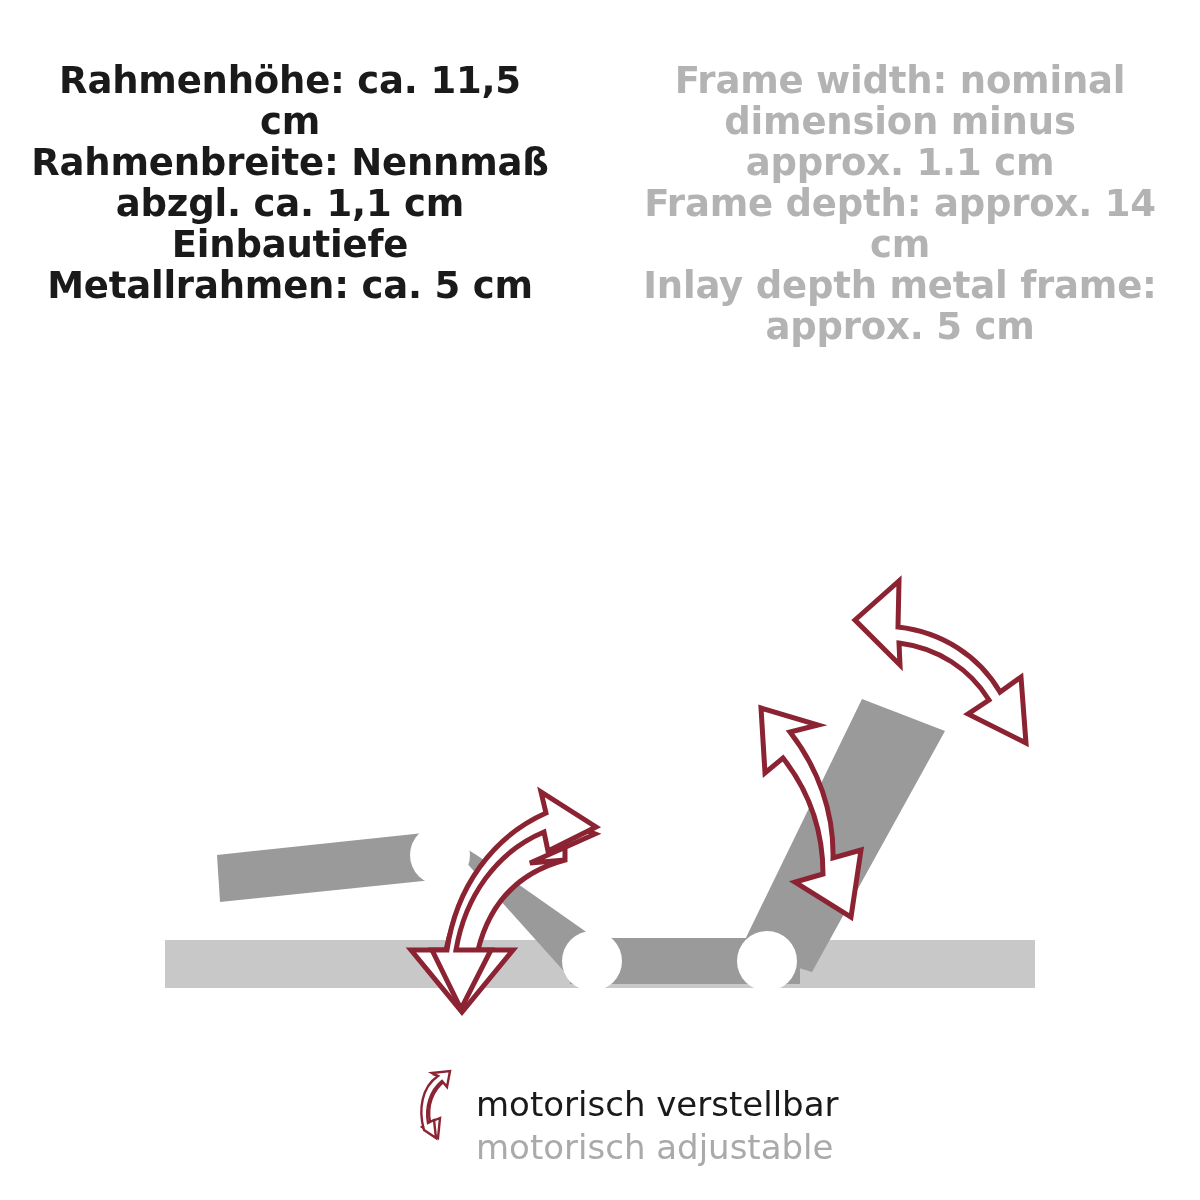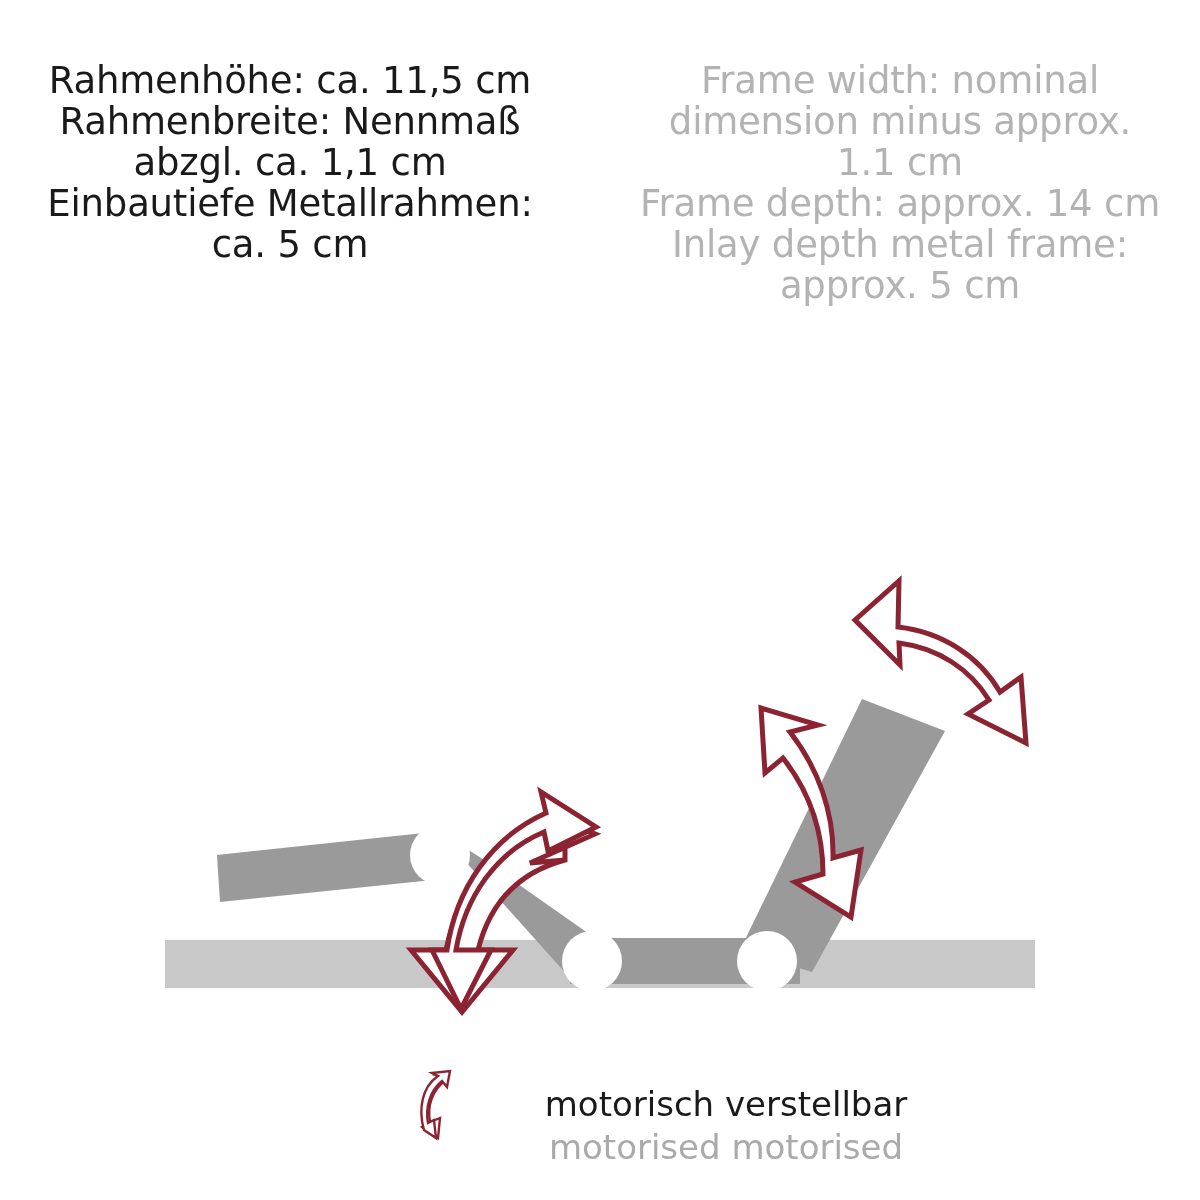--- a/index.html
+++ b/index.html
@@ -35,24 +35,24 @@
   }
   #spec-en {
     left: 640px;
     color: #b3b3b3;
   }
   .spec-line {
     display: block;
     white-space: normal;
   }
   .spec-label {
-    font-weight: normal;
+    font-weight: bold;
   }
   .spec-value {
-    font-weight: normal;
+    font-weight: bold;
   }
 
   
   #diagram {
     position: absolute;
     left: 0;
     top: 520px;
     width: 1200px;
     height: 540px;
   }
@@ -72,21 +72,21 @@
     position: absolute;
     left: 416px;
     top: 1068px;
     width: 56px;
     height: 76px;
   }
   .legend-text {
     position: absolute;
     left: 476px;
     width: 500px;
-    text-align: center;
+    text-align: left;
     font-size: 34px;
     line-height: 38px;
   }
   #legend-de {
     top: 1085px;
     color: #1a1a1a;
   }
   #legend-en {
     top: 1128px;
     color: #aaaaaa;
@@ -165,15 +165,15 @@
                C 6,38 12,20 28,9
                L 20,7 Z"></path>
       <path fill="#ffffff" stroke="#8b2332" stroke-width="2.4" stroke-linejoin="miter" d="M 16,5 L 34,3 L 31,19 L 26,13
                C 14,23 9,39 12,55
                L 18,52 L 20,70 L 8,62
                C 2,41 6,19 22,8 Z"></path>
     </svg>
   </div>
 
   <div class="legend-text" id="legend-de">motorisch verstellbar</div>
-  <div class="legend-text" id="legend-en">motorised motorised</div>
+  <div class="legend-text" id="legend-en">motorisch adjustable</div>
 
 </div>
 
 </body></html>

